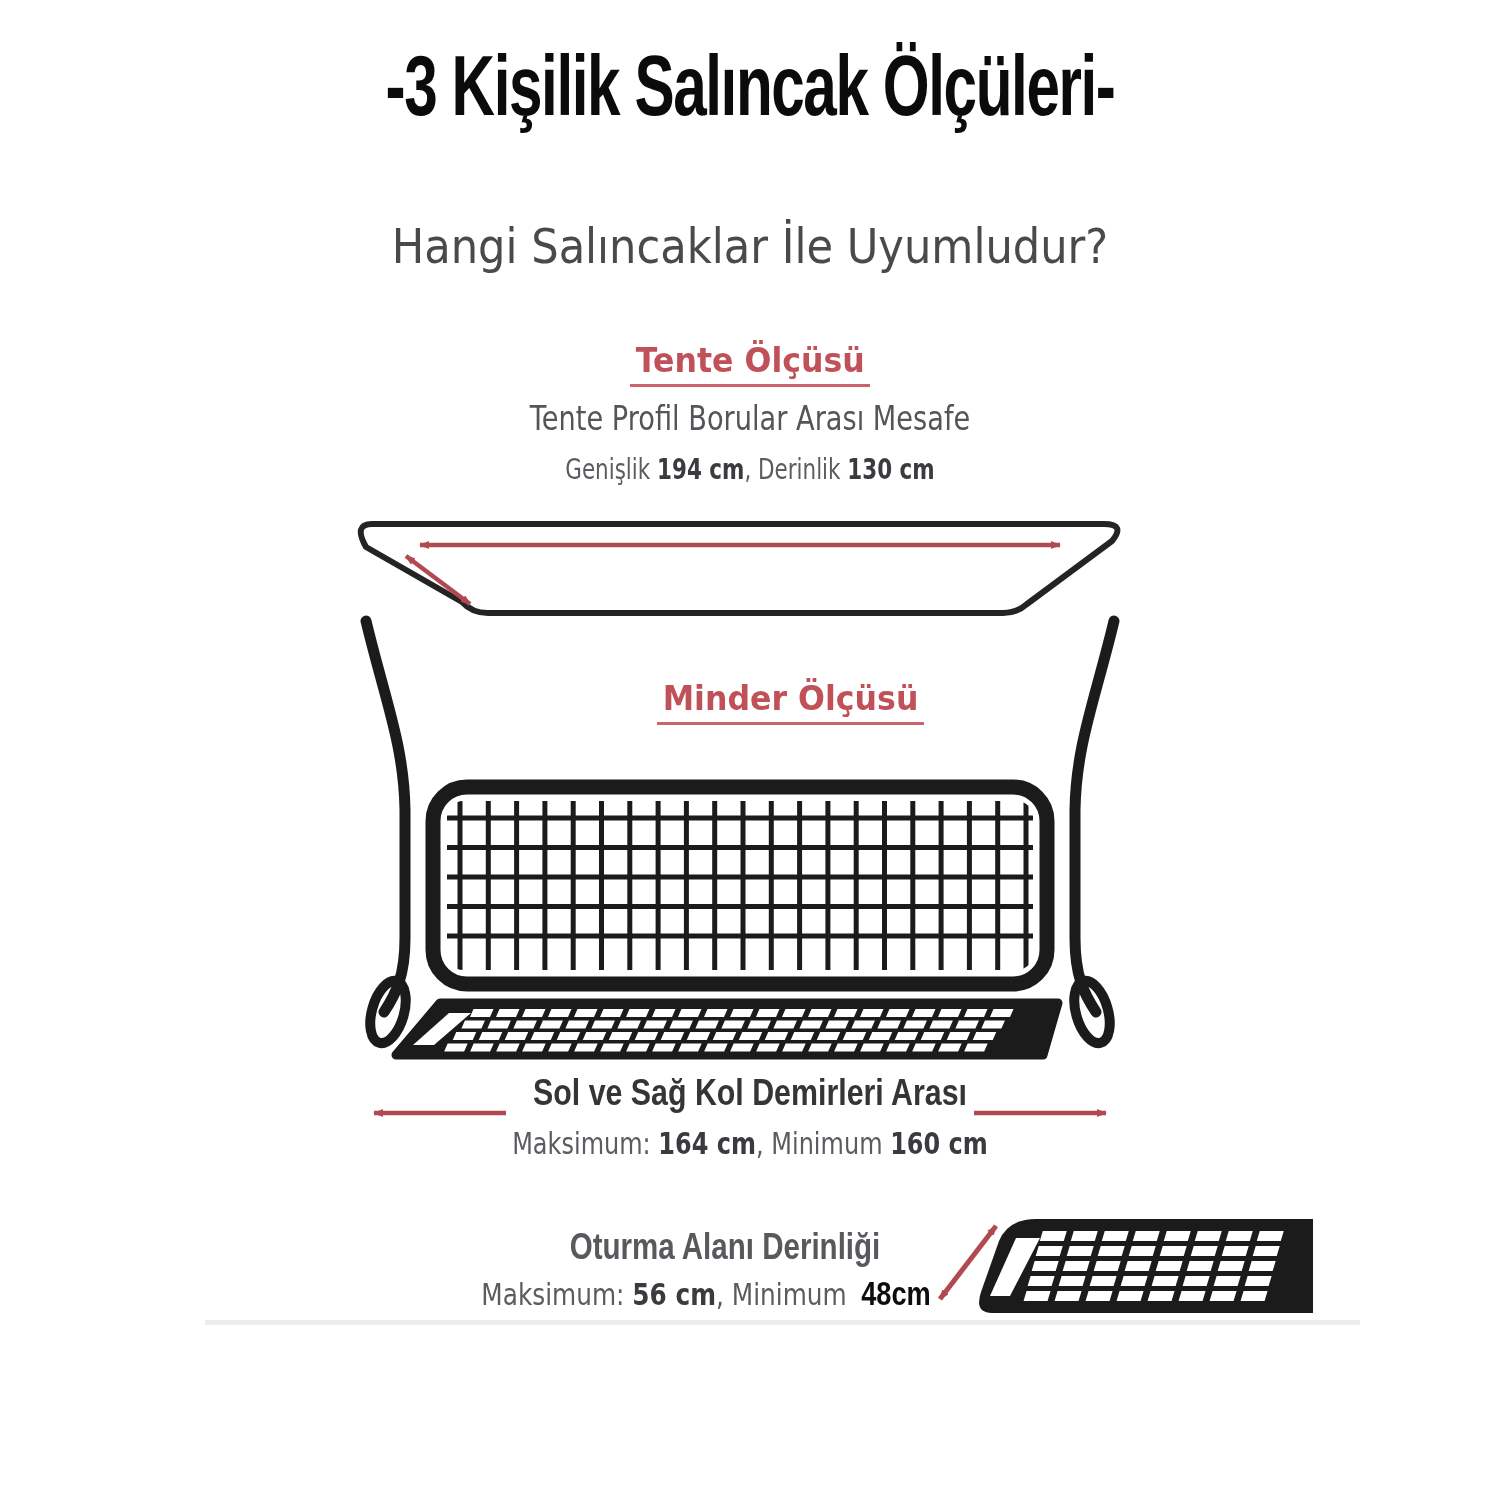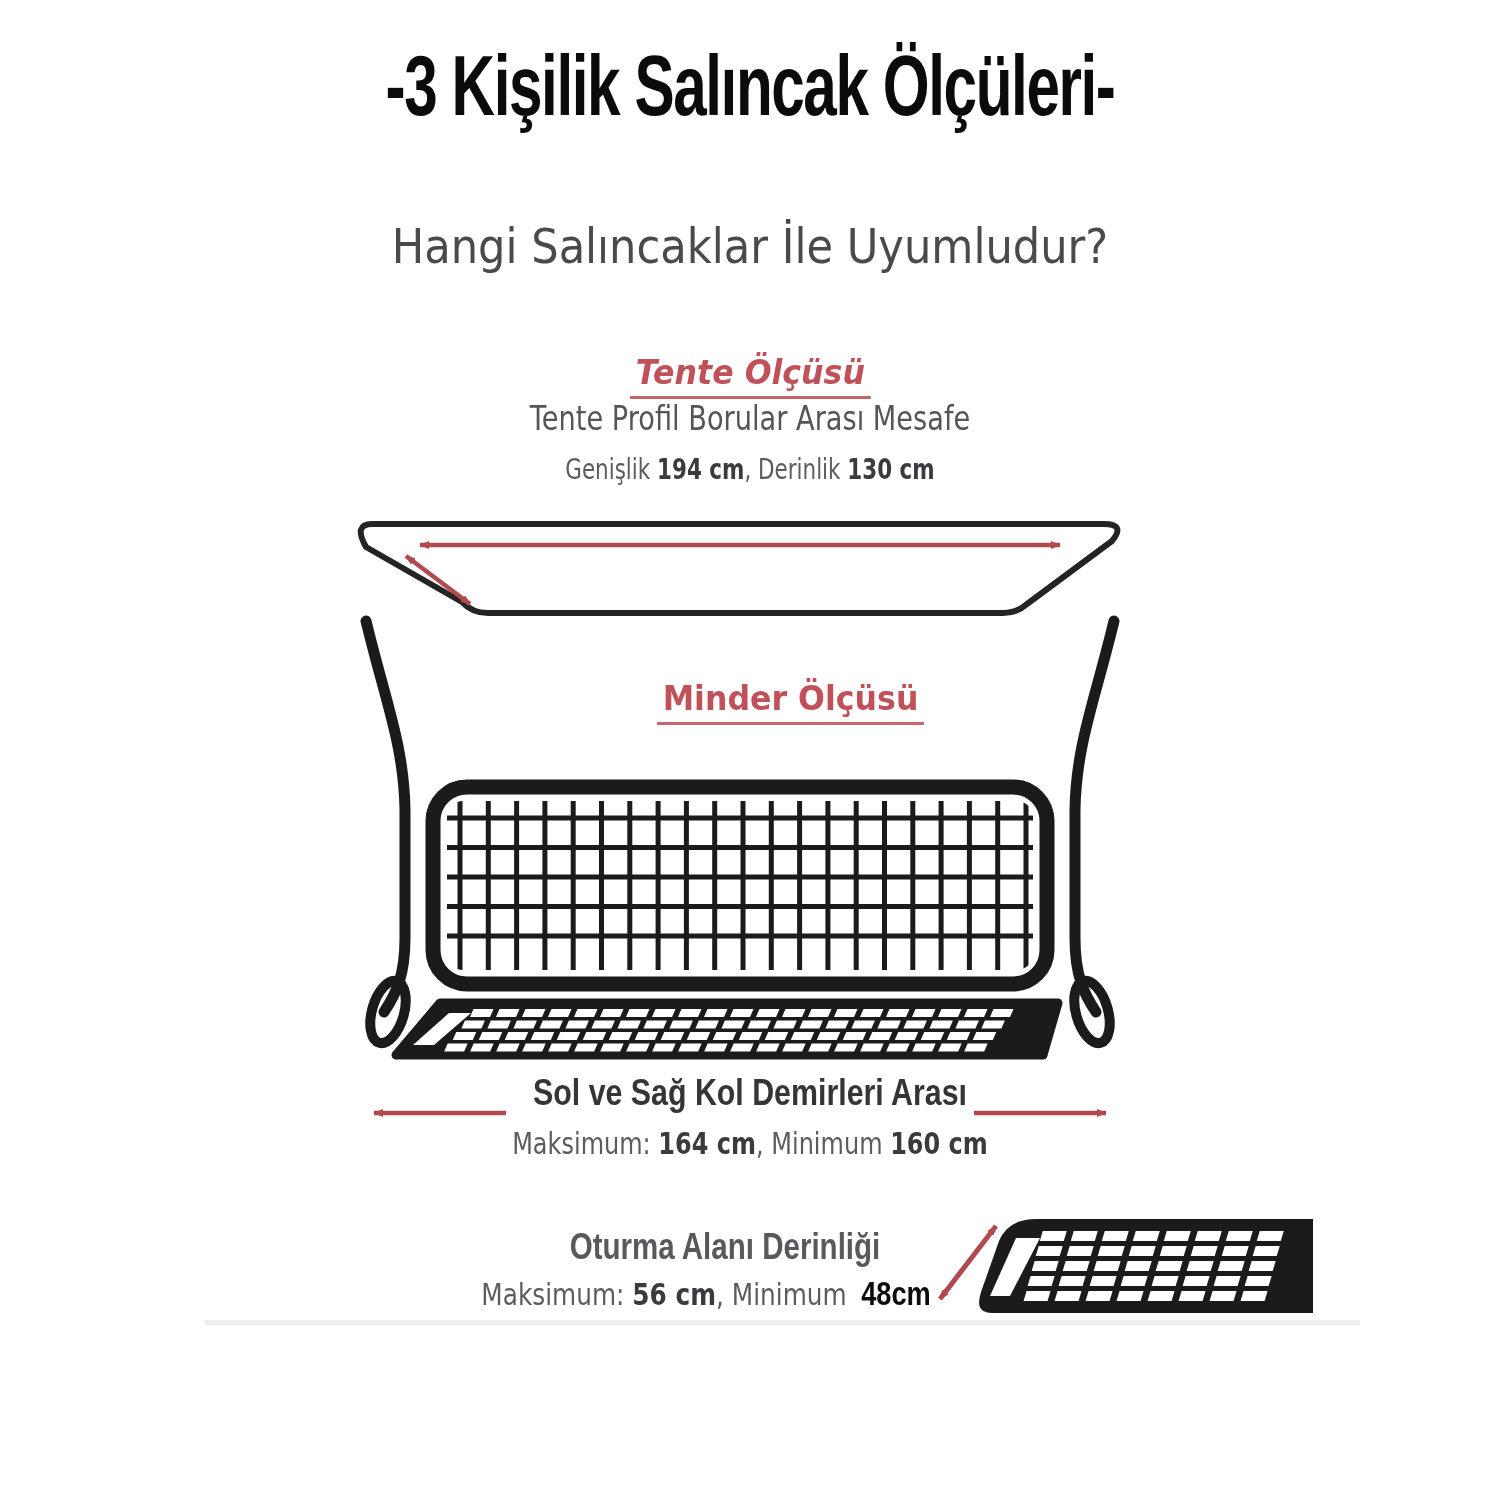--- a/index.html
+++ b/index.html
@@ -8,21 +8,21 @@
   .abs{position:absolute;left:0;width:1500px;text-align:center;}
   .tblock{white-space:nowrap;}
   .title{top:42px;font-size:86px;line-height:1.0;font-weight:700;color:#0b0b0b;
          transform:scaleX(.70);letter-spacing:-2px;font-family:"Liberation Sans",sans-serif;}
   .question{top:218px;font-size:48px;font-weight:400;color:#494a4c;
             font-family:"DejaVu Sans",sans-serif;transform:scaleX(.90);}
   .redwrap{text-align:center;}
   .red-h{display:inline-block;color:#c05159;font-weight:700;font-size:34px;
          font-family:"DejaVu Sans",sans-serif;border-bottom:3px solid #c9646b;
          padding:0 6px 4px;transform:scaleX(.93);}
-  .tente-h{top:352px;font-style:italic;}
+  .tente-h{top:340px;}
   .minder-h{top:678px;margin-left:41px;}
   .tente-desc{top:398px;font-size:34px;color:#545559;font-family:"DejaVu Sans",sans-serif;
               transform:scaleX(.80);}
   .dims{font-family:"DejaVu Sans",sans-serif;}
   .tente-dims{top:452px;font-size:29px;transform:scaleX(.74);}
   .kol-h{top:1072px;font-size:37px;font-weight:700;color:#353538;transform:scaleX(.82);
          font-family:"Liberation Sans",sans-serif;}
   .kol-dims{top:1126px;font-size:30px;transform:scaleX(.80);}
   .oturma-h{top:1226px;font-size:36px;font-weight:700;color:#58595c;transform:scaleX(.82);
             width:1450px;font-family:"Liberation Sans",sans-serif;}

